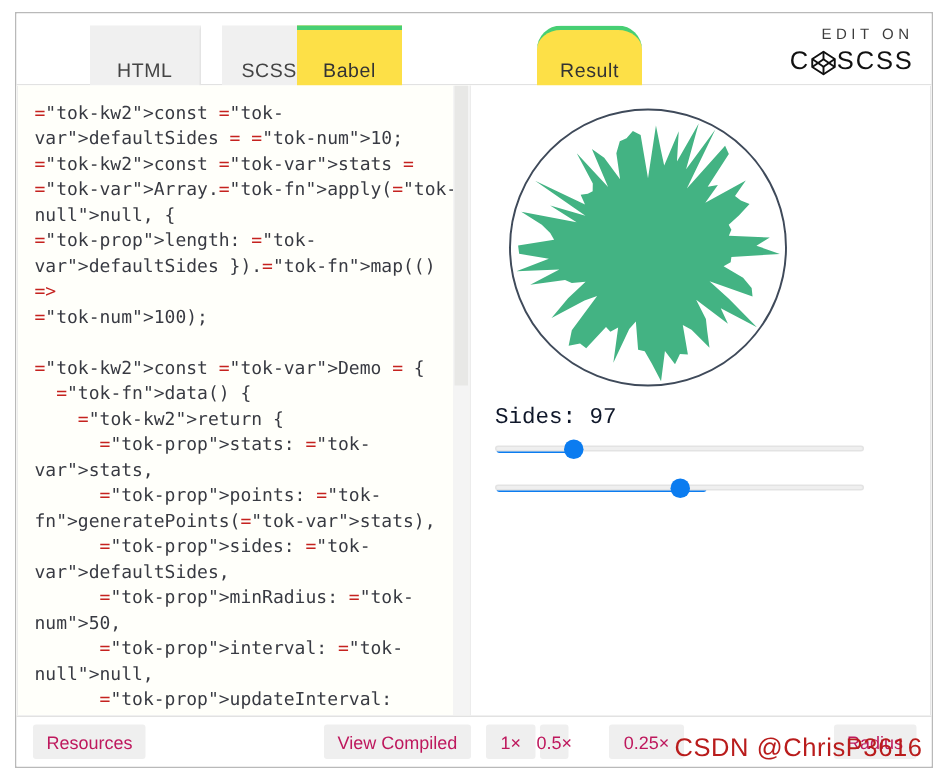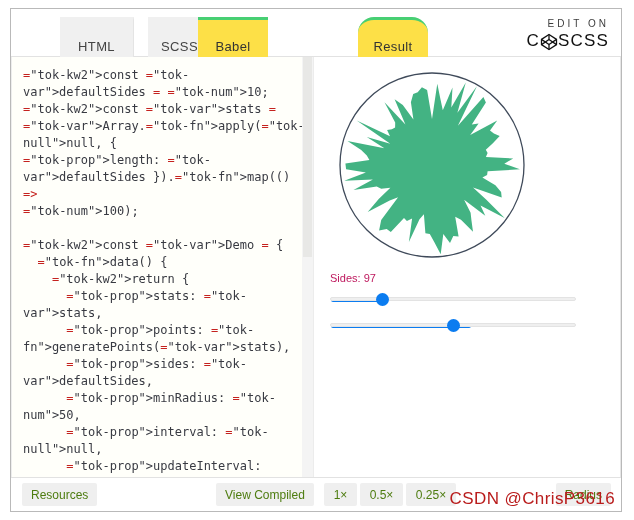--- a/index.html
+++ b/index.html
@@ -190,23 +190,23 @@
   }
 
   .controls {
     position: absolute;
     left: 16px;
     top: 212px;
     width: 255px;
   }
   .ctrl { margin-bottom: 13px; }
   .ctrl-label {
-    font-family: Liberation Sans, sans-serif;
-    font-size: 11px;
-    color: #be185d;
+    font-family: Liberation Mono, monospace;
+    font-size: 15px;
+    color: #0f172a;
     line-height: 19px;
     margin-bottom: 5px;
   }
 
   
   .range {
     -webkit-appearance: none;
     appearance: none;
     width: 246px;
     height: 12px;
@@ -271,34 +271,34 @@
     position: relative;
     box-sizing: border-box;
   }
   .fbtn {
     position: absolute;
     top: 5px;
     height: 23px;
     background: #efefef;
     border: none;
     border-radius: 2px;
-    color: #4d7c0f;
+    color: #be185d;
     font-size: 12px;
     font-family: "Liberation Sans", sans-serif;
     display: flex;
     align-items: center;
     justify-content: center;
     cursor: pointer;
     padding: 0 9px;
     box-sizing: border-box;
   }
   #btn-resources    { left: 11px; }
   #btn-viewcompiled { left: 205px; }
   #btn-zoom-1       { left: 313px; width: 33px; }
-  #btn-zoom-05      { left: 349px; width: 43px; }
+  #btn-zoom-05      { left: 349px; width: 19px; }
   #btn-zoom-025     { left: 395px; width: 50px; }
   #btn-rerun        { right: 10px; }
 
   .watermark {
     position: absolute;
     right: 6px;
     bottom: 2px;
     font-family: "Liberation Sans", sans-serif;
     font-size: 17px;
     color: #b91c1c;

